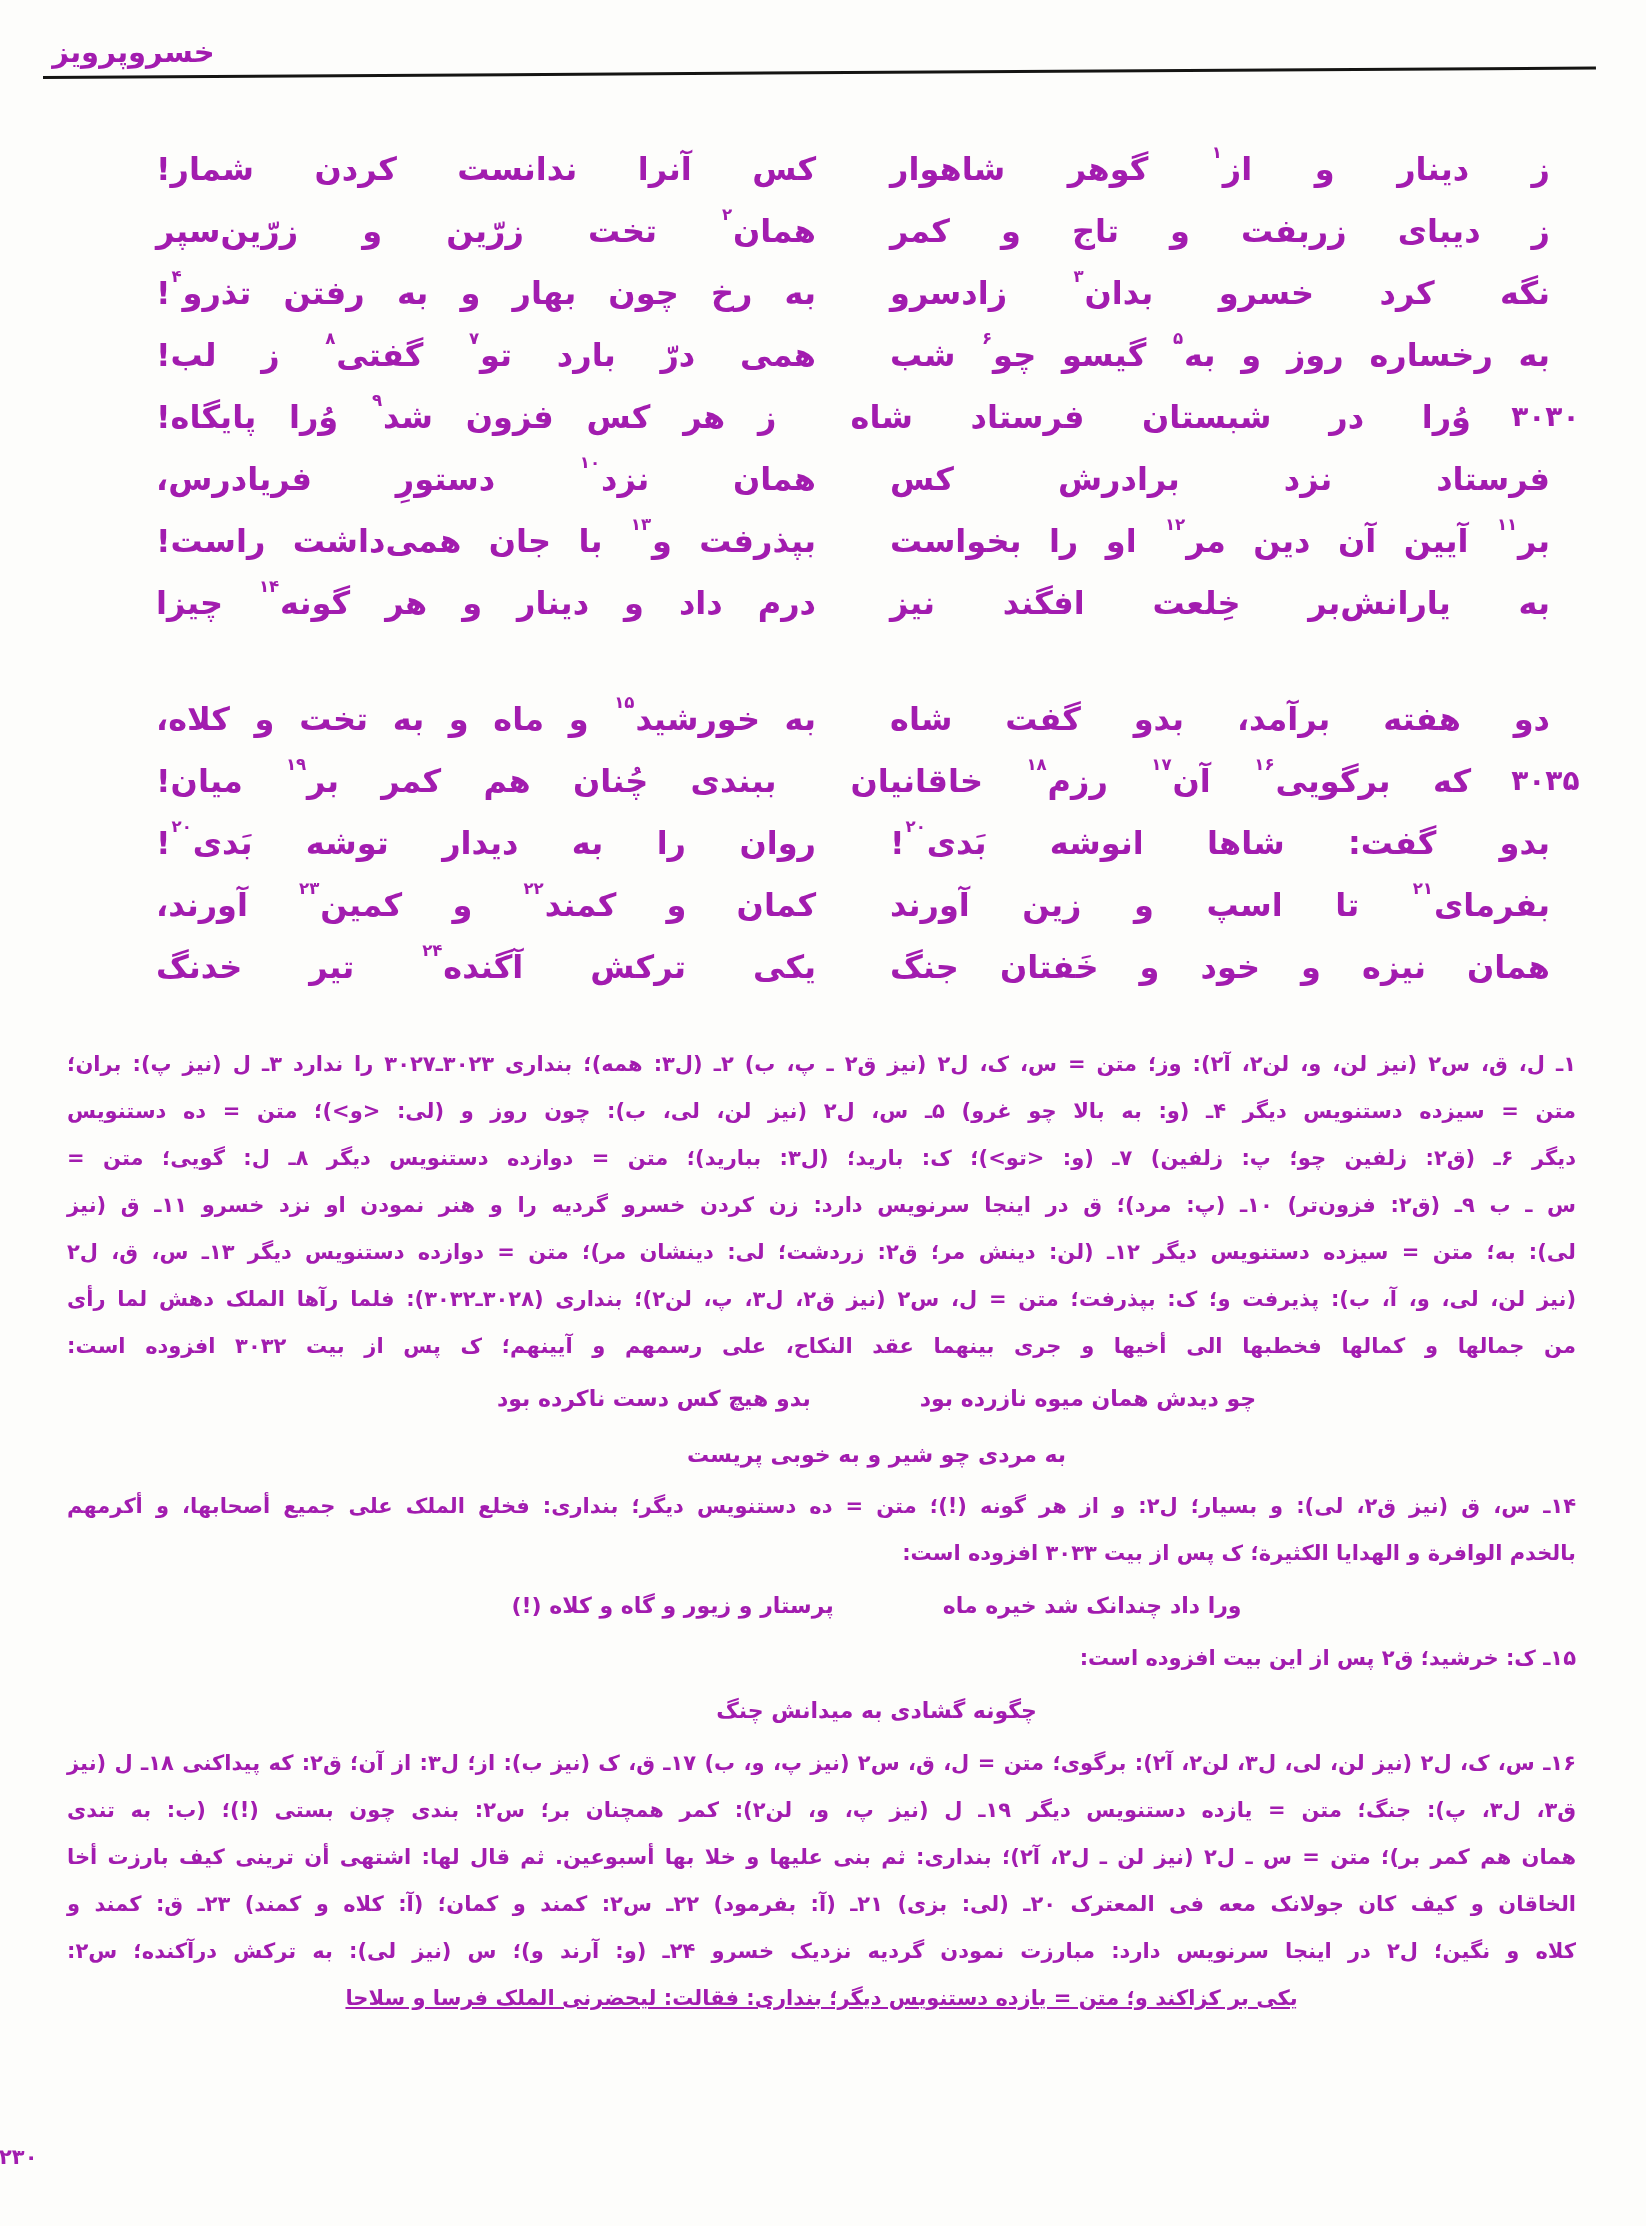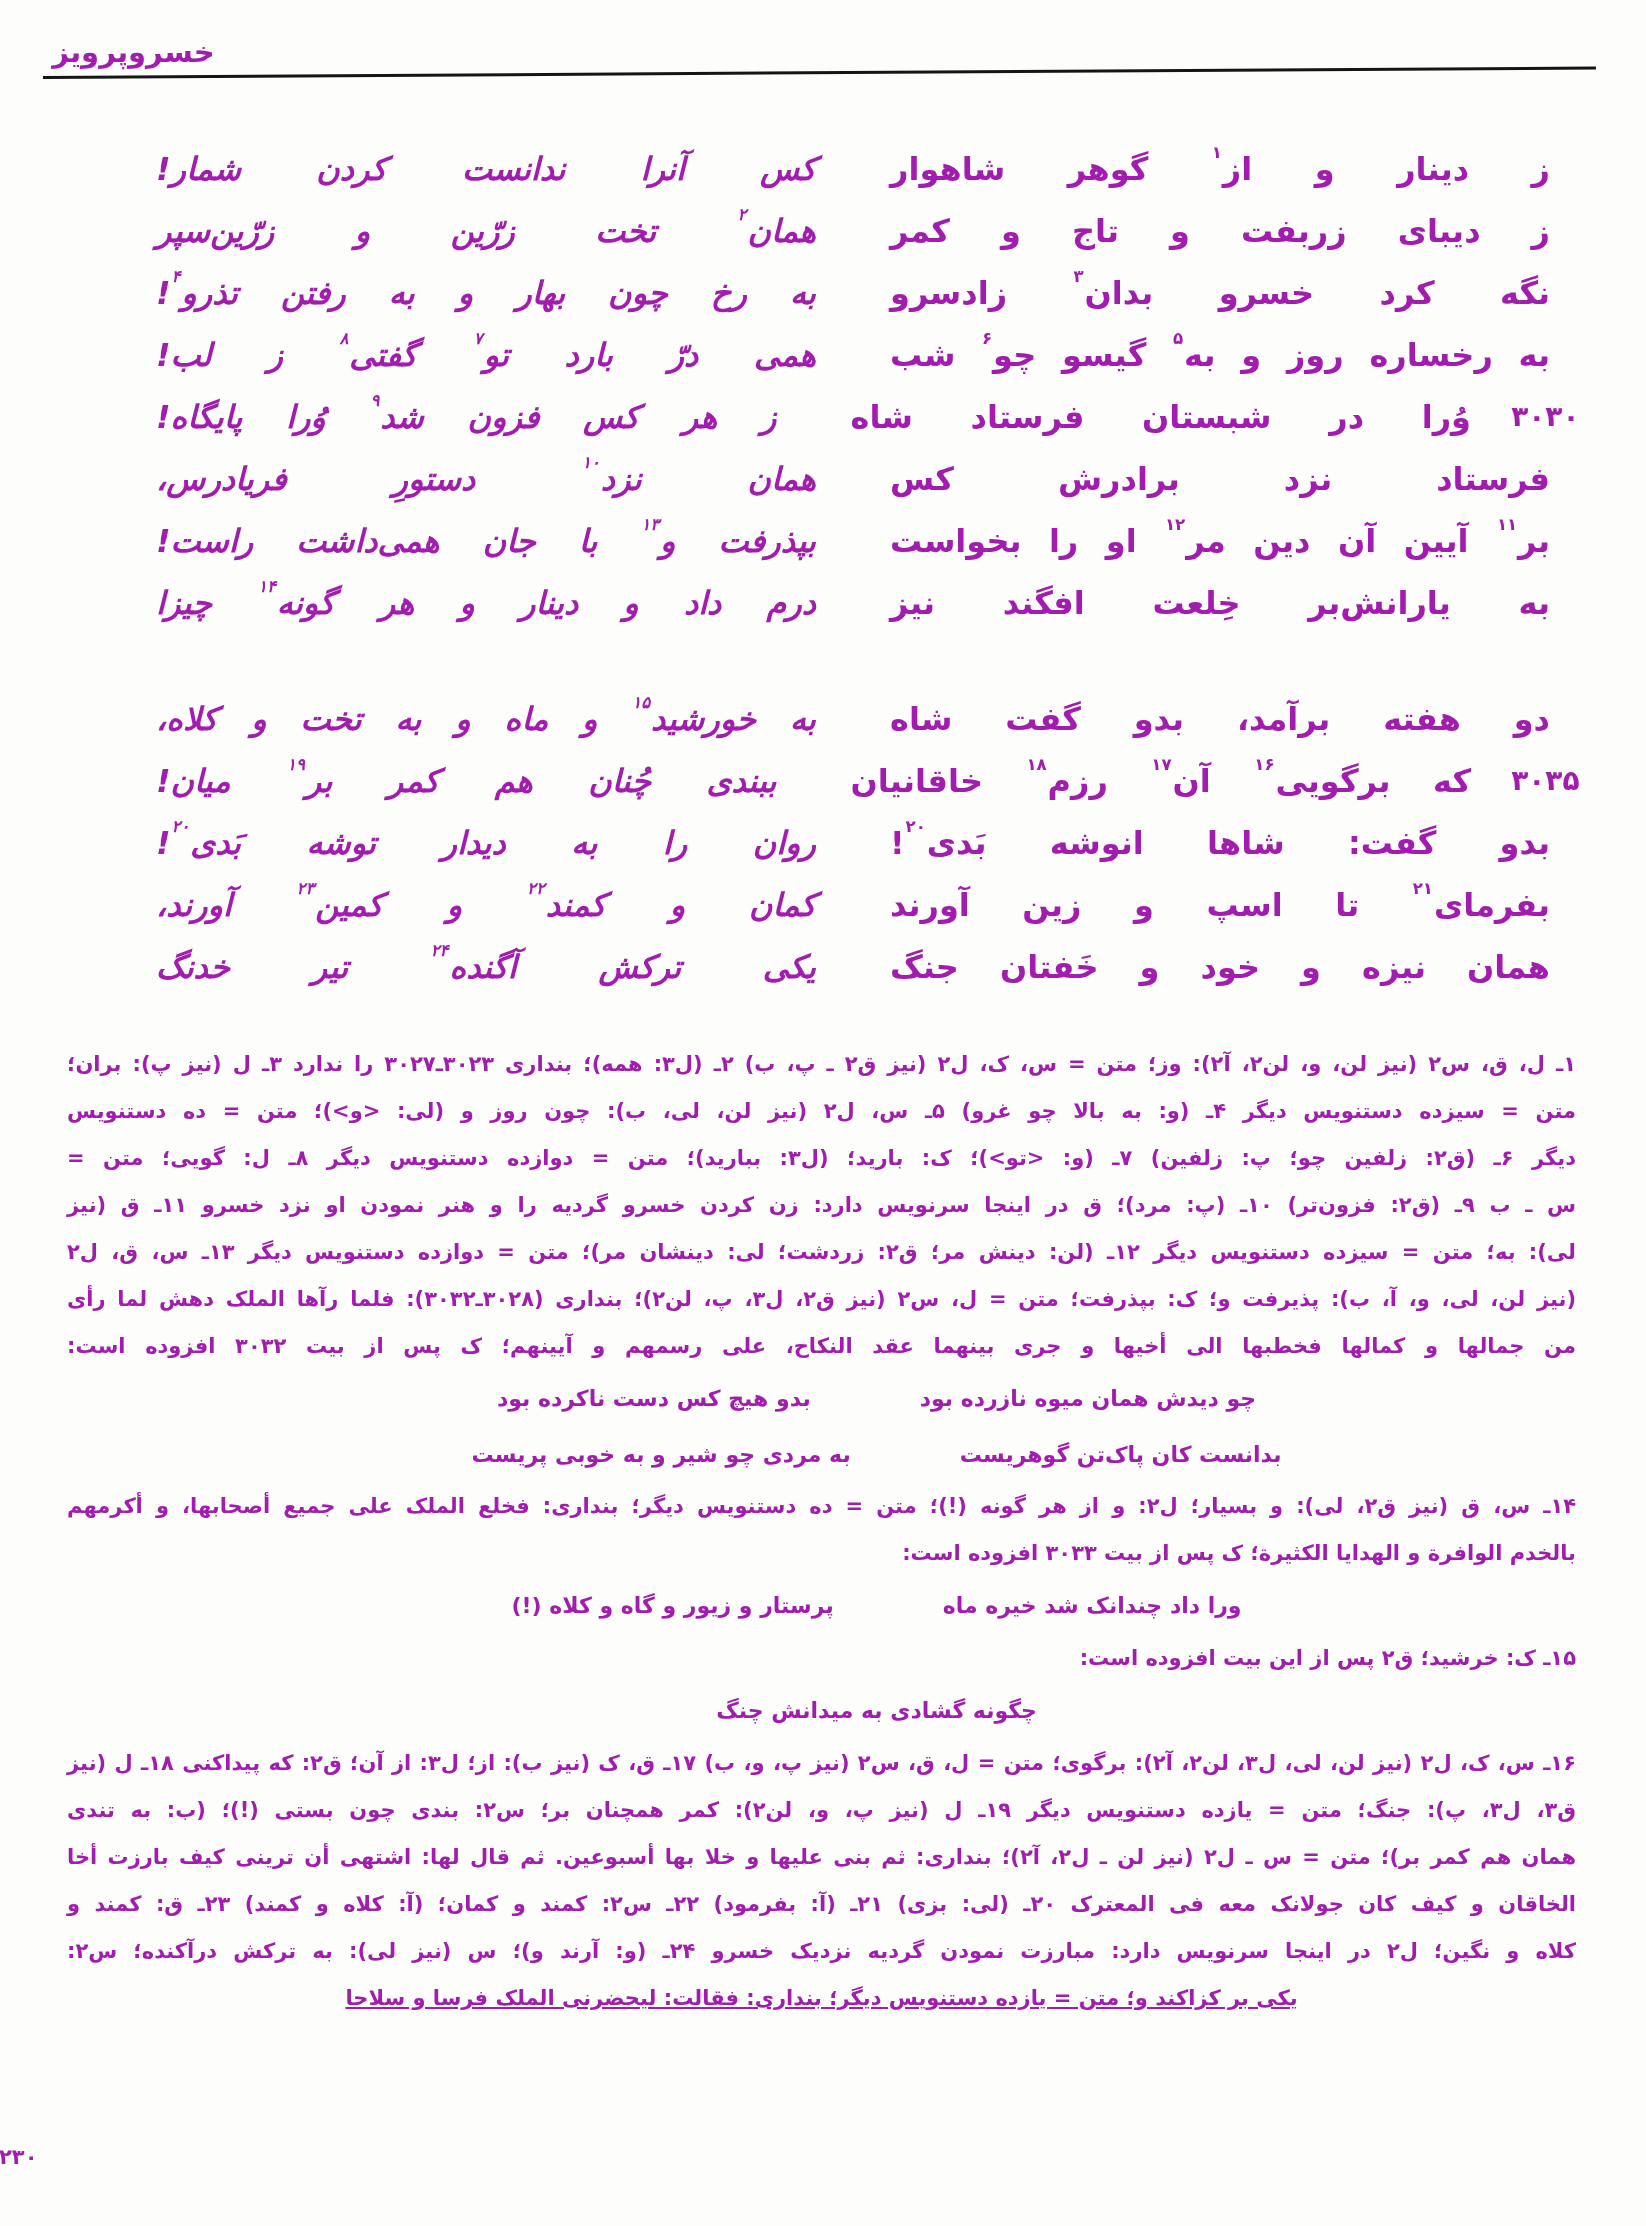--- a/index.html
+++ b/index.html
@@ -33,21 +33,21 @@
   .poem { position:absolute; top:138px; right:96px; left:96px; }
   .stanza { display:block; }
   .stanza + .stanza { margin-top:54px; }
   .bayt {
     position:relative;
     display:flex; flex-direction:row; gap:74px;
     line-height:62px;
     font-size:32px; font-weight:bold;
   }
   .hemi { flex:1 1 0; text-align:justify; text-align-last:justify; white-space:nowrap; }
-  .hemi.left { padding-left:61px;font-style:italic; }
+  .hemi.left { padding-left:61px; }
   .bayt.numbered .hemi.right { padding-right:79px; }
   .verse-num {
     position:absolute; right:-29.5px; top:0;
     font-size:28px; font-weight:bold;
     line-height:62px;
   }
   .hemi sup { font-size:.52em; line-height:0; position:relative; top:-.62em; padding:0 0.9px; }
   
   .apparatus { position:absolute; top:1041px; right:70px; left:68px; }
   .app-line {
@@ -153,21 +153,20 @@
     <p class="app-line">س ـ ب  ۹ـ (ق۲: فزون‌تر)  ۱۰ـ (پ: مرد)؛ ق در اینجا سرنویس دارد: زن کردن خسرو گردیه را و هنر نمودن او نزد خسرو  ۱۱ـ ق (نیز</p>
     <p class="app-line">لی): به؛ متن = سیزده دستنویس دیگر  ۱۲ـ (لن: دینش مر؛ ق۲: زردشت؛ لی: دینشان مر)؛ متن = دوازده دستنویس دیگر  ۱۳ـ س، ق، ل۲</p>
     <p class="app-line">(نیز لن، لی، و، آ، ب): پذیرفت و؛ ک: بپذرفت؛ متن = ل، س۲ (نیز ق۲، ل۳، پ، لن۲)؛ بنداری (۳۰۲۸ـ۳۰۳۲): فلما رآها الملک دهش لما رأی</p>
     <p class="app-line">من جمالها و کمالها فخطبها الی أخیها و جری بینهما عقد النکاح، علی رسمهم و آیینهم؛ ک پس از بیت ۳۰۳۲ افزوده است:</p>
 
     <div class="app-verse">
       <span class="v-hemi">چو دیدش همان میوه نازرده بود</span>
       <span class="v-hemi">بدو هیچ کس دست ناکرده بود</span>
     </div>
     <div class="app-verse">
-      <span class="v-hemi">بدانست کان پاک‌تن گوهریست</span>
       <span class="v-hemi">به مردی چو شیر و به خوبی پریست</span>
     </div>
 
     <p class="app-line">۱۴ـ س، ق (نیز ق۲، لی): و بسیار؛ ل۲: و از هر گونه (!)؛ متن = ده دستنویس دیگر؛ بنداری: فخلع الملک علی جمیع أصحابها، و أکرمهم</p>
     <p class="app-line flush">بالخدم الوافرة و الهدایا الکثیرة؛ ک پس از بیت ۳۰۳۳ افزوده است:</p>
 
     <div class="app-verse">
       <span class="v-hemi">ورا داد چندانک شد خیره ماه</span>
       <span class="v-hemi">پرستار و زیور و گاه و کلاه (!)</span>
     </div>

